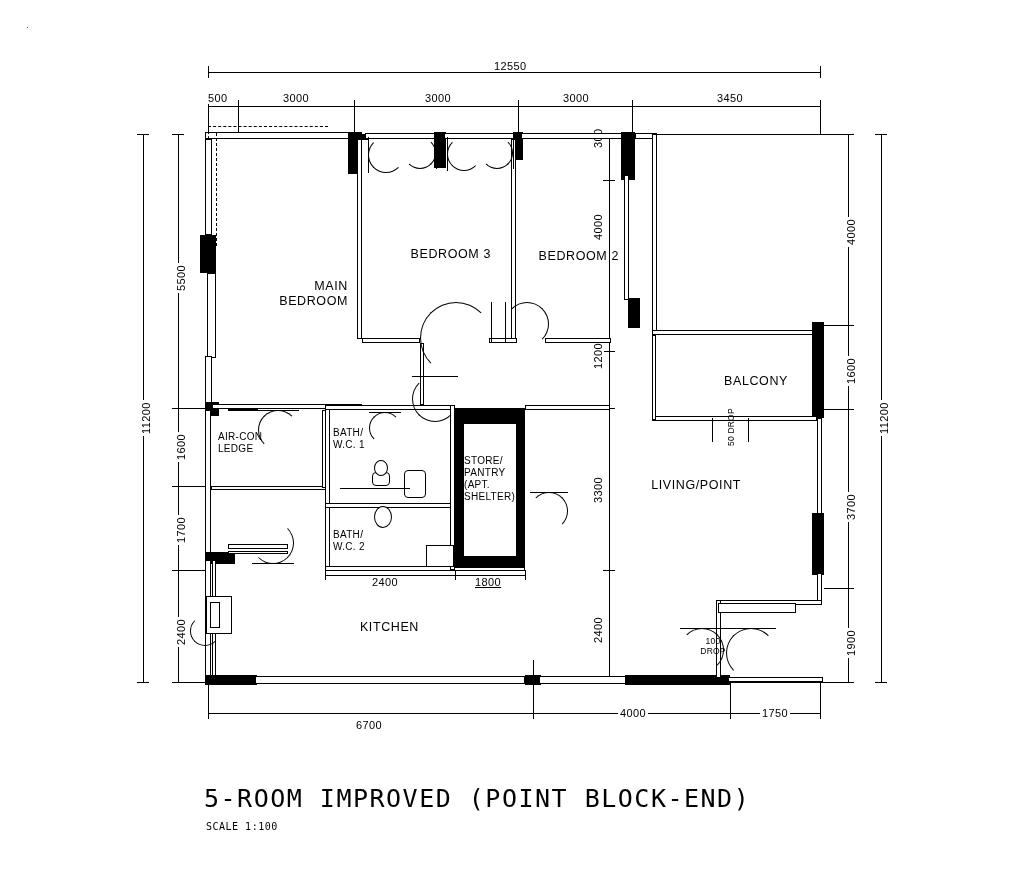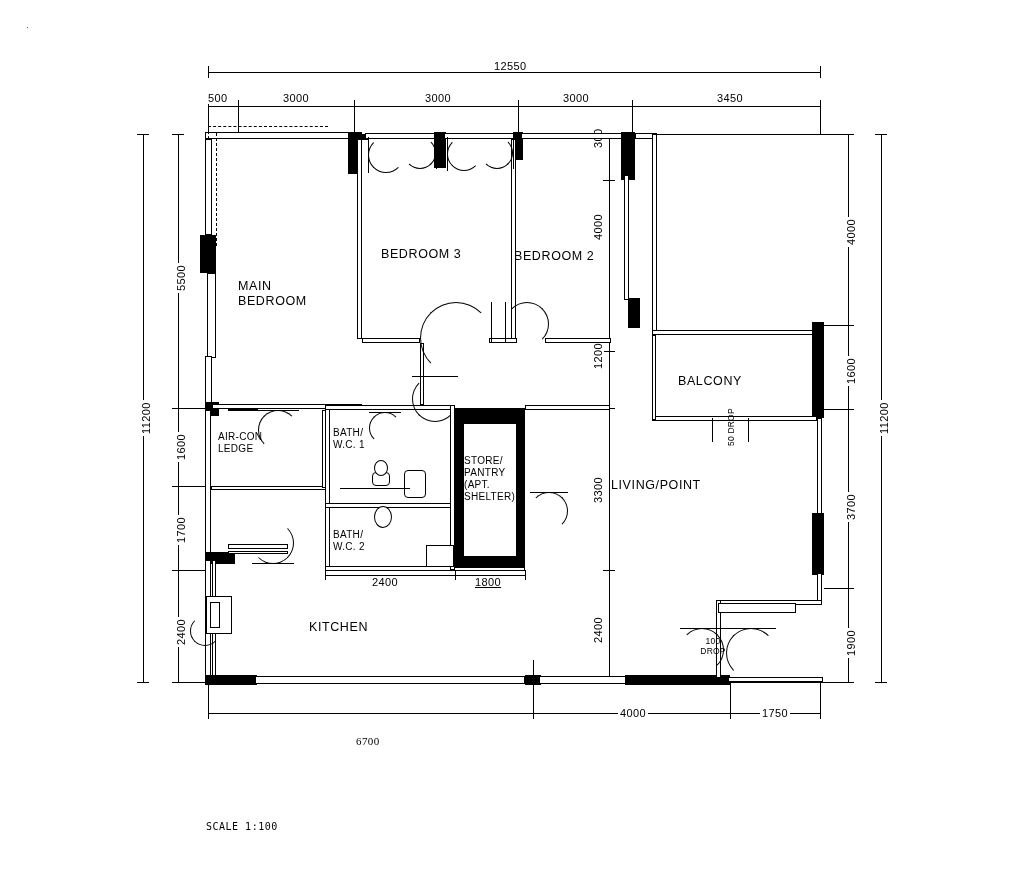--- a/index.html
+++ b/index.html
@@ -52,21 +52,21 @@
     padding: 0 2px;
   }
   .dim-label.vert {
     transform-origin: left top;
     transform: rotate(-90deg);
   }
   .room-label {
     position: absolute;
     font-size: 12.5px;
     letter-spacing: 0.6px;
-    text-align: left;
+    text-align: right;
     line-height: 15px;
     color: #000000;
     white-space: pre-line;
   }
   .room-label.small {
     font-size: 10px;
     line-height: 12px;
     letter-spacing: 0.3px;
   }
   .room-label.tiny {
@@ -210,21 +210,21 @@
   <div class="dim-label vert" style="left:592px; top:371px;">1200</div>
   <div class="dim-label vert" style="left:592px; top:505px;">3300</div>
   <div class="dim-label vert" style="left:592px; top:645px;">2400</div>
 
   <div class="dim-line dim-h" style="left:208px; top:713px; width:612px;"></div>
   <div class="tick" style="left:208px; top:707px; width:1px; height:12px;"></div>
   <div class="tick" style="left:533px; top:707px; width:1px; height:12px;"></div>
   <div class="tick" style="left:730px; top:707px; width:1px; height:12px;"></div>
   <div class="tick" style="left:820px; top:707px; width:1px; height:12px;"></div>
 
-  <div class="dim-label" style="left:354px; top:735px;font-family:Liberation Serif, serif;">6700</div>
+  <div class="dim-label" style="left:354px; top:719px;">6700</div>
   <div class="dim-label" style="left:618px; top:707px;">4000</div>
   <div class="dim-label" style="left:760px; top:707px;">1750</div>
 
   <div class="thinline" style="left:208px; top:683px; width:1px; height:30px;"></div>
   <div class="thinline" style="left:533px; top:660px; width:1px; height:53px;"></div>
   <div class="thinline" style="left:730px; top:683px; width:1px; height:30px;"></div>
   <div class="thinline" style="left:820px; top:683px; width:1px; height:30px;"></div>
 
   <div class="dim-line dim-h" style="left:325px; top:575px; width:200px;"></div>
   <div class="tick" style="left:325px; top:570px; width:1px; height:10px;"></div>
@@ -370,17 +370,18 @@
 W.C.  2</div>
   <div class="room-label small" style="left:464px; top:455px; width:58px; text-align:left;">STORE/
 PANTRY
 (APT.
 SHELTER)</div>
 
   <div class="room-label tiny" style="left:712px; top:424px; width:40px; text-align:left; transform-origin:left top; transform:rotate(-90deg); top:446px; left:726px;">50  DROP</div>
   <div class="room-label tiny" style="left:692px; top:636px; width:42px; text-align:center;">100
 DROP</div>
 
+  <div class="title" style="left:204px; top:784px;">5-ROOM IMPROVED (POINT BLOCK-END)</div>
   <div class="scale-text" style="left:206px; top:821px;">SCALE  1:100</div>
 
   <div class="corner-mark" style="left:26px; top:22px;">·</div>
 
 </div>
 
 </body></html>

